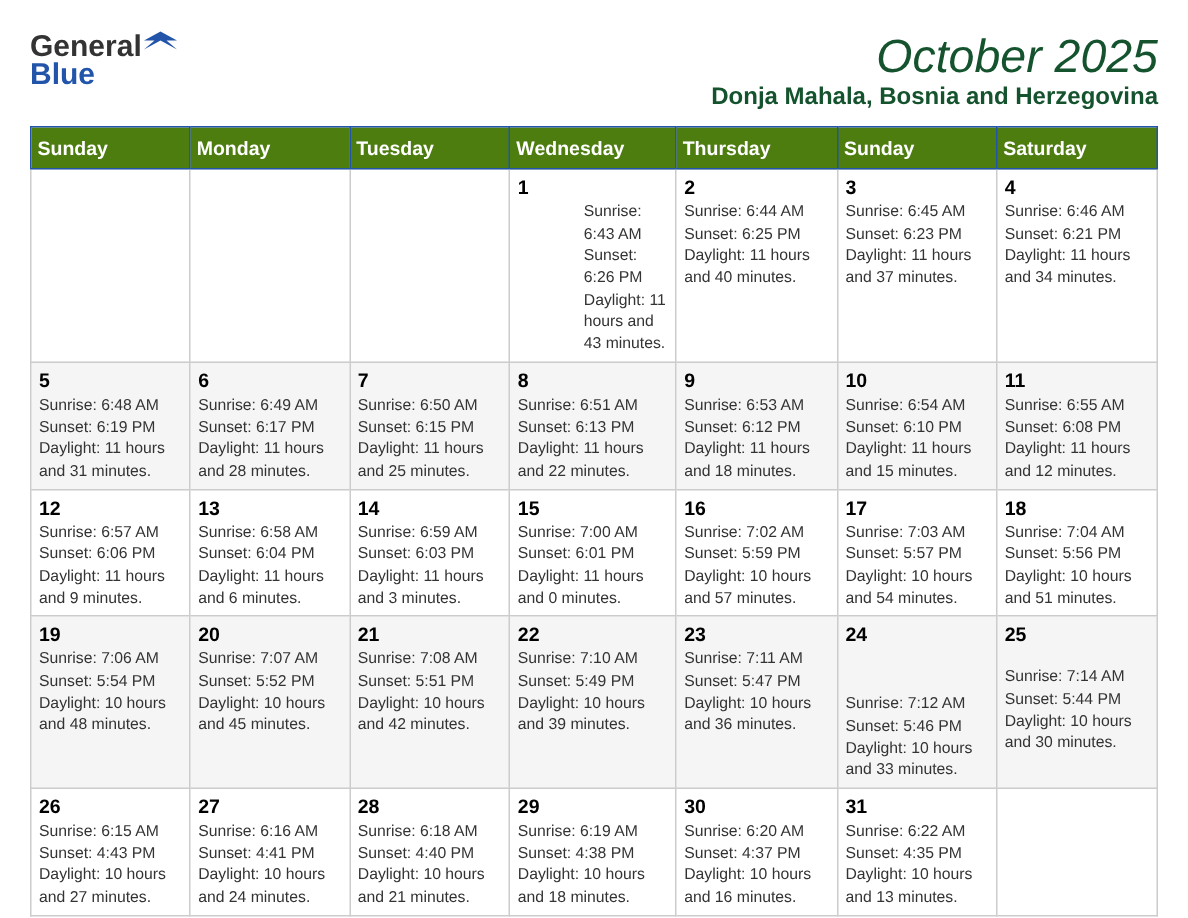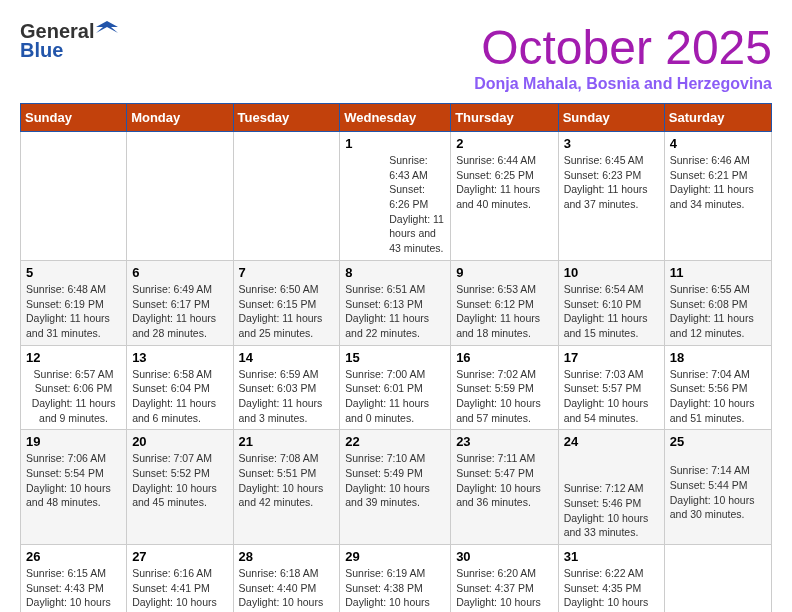--- a/index.html
+++ b/index.html
@@ -19,37 +19,38 @@
     }
     .logo {
       display: flex;
       flex-direction: column;
       align-items: flex-start;
     }
     .title-section {
       text-align: right;
     }
     .month-year {
-      font-size: 48px;
-      color: #a21caf;
+      font-size: 31px;
+      color: #14532d;
       font-weight: normal;
+      font-style: italic;
     }
     .location {
       font-size: 16px;
-      color: #8b5cf6;
+      color: #14532d;
       font-weight: bold;
       text-align: right;
     }
     table {
       width: 100%;
       border-collapse: collapse;
       font-size: 11px;
     }
     thead tr {
-      background-color: #c2410c;
+      background-color: #4d7c0f;
       color: #fff;
     }
     thead th {
       padding: 6px 4px;
       text-align: left;
       font-size: 13px;
       font-weight: bold;
       border: 1px solid #2255aa;
     }
     tbody tr {
@@ -180,21 +181,21 @@
         <td>
           <div class="day-number">11</div>
           <div class="day-info" style="white-space: pre-line;">Sunrise: 6:55 AM
 Sunset: 6:08 PM
 Daylight: 11 hours and 12 minutes.</div>
         </td>
       </tr>
       <tr>
         <td>
           <div class="day-number">12</div>
-          <div class="day-info" style="white-space: pre-line; text-align: center;">Sunrise: 6:57 AM
+          <div class="day-info" style="white-space: pre-line;">Sunrise: 6:57 AM
 Sunset: 6:06 PM
 Daylight: 11 hours and 9 minutes.</div>
         </td>
         <td>
           <div class="day-number">13</div>
           <div class="day-info" style="white-space: pre-line;">Sunrise: 6:58 AM
 Sunset: 6:04 PM
 Daylight: 11 hours and 6 minutes.</div>
         </td>
         <td>

